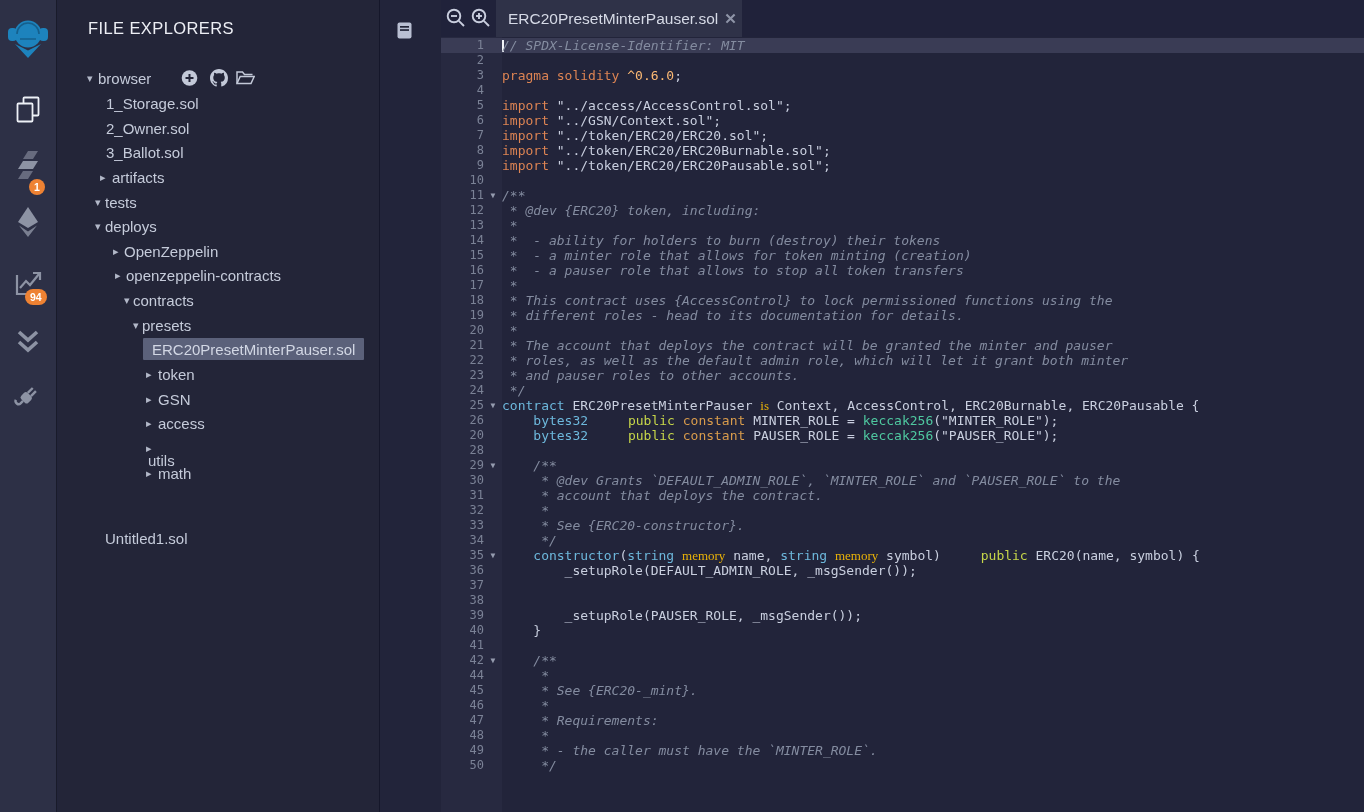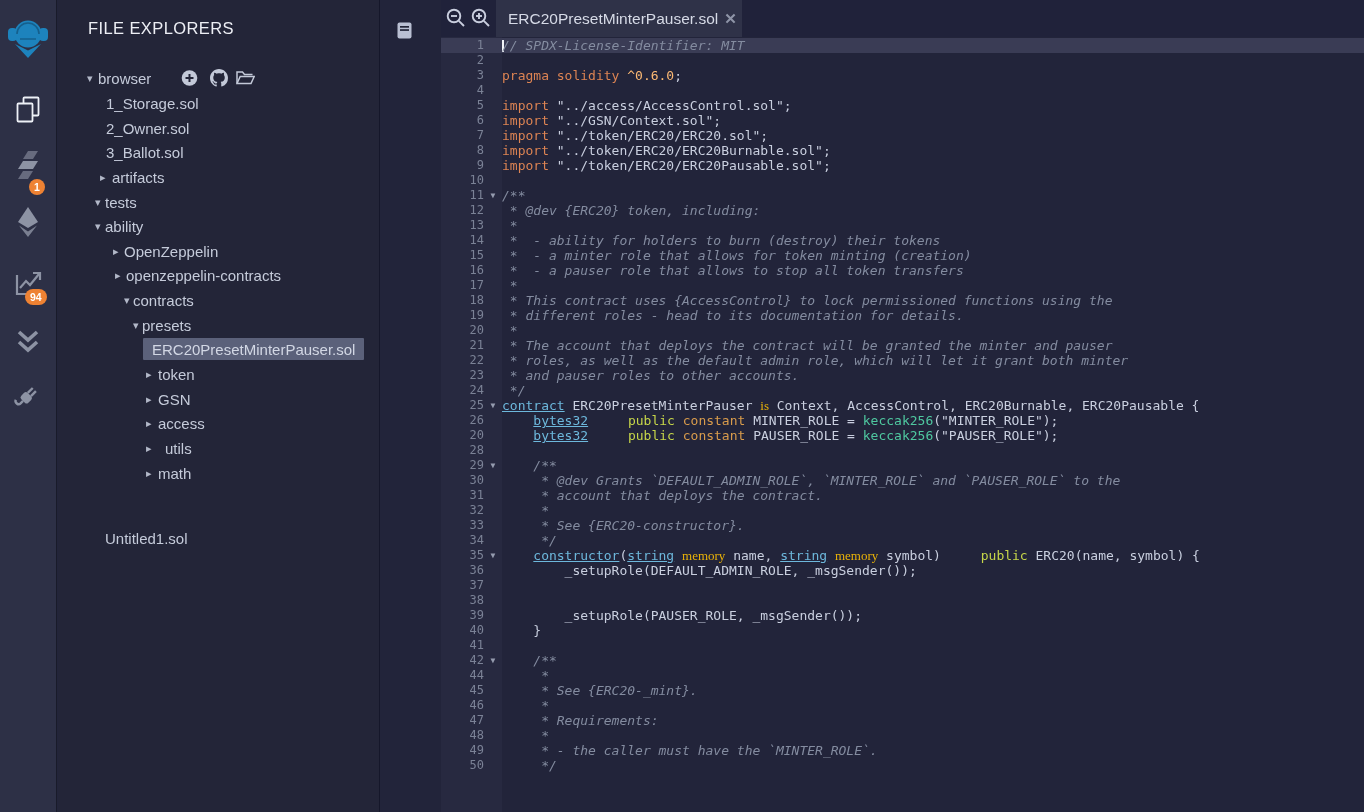--- a/index.html
+++ b/index.html
@@ -46,21 +46,21 @@
   .code-line.hl{background:#3a3c55;}
   .ln{width:43px;text-align:right;color:#7b8296;font-size:12px;flex:0 0 auto;}
   .fold{width:18px;text-align:center;color:#959bae;font-size:8px;line-height:15px;flex:0 0 auto;}
   .src{white-space:pre;flex:0 0 auto;}
   .cursor{display:inline-block;width:2px;height:12px;background:#f2f4f8;
           vertical-align:-2px;margin-right:-2px;}
 
   .tk-t{color:#c9cfdf;}
   .tk-c{color:#848ca0;font-style:italic;}
   .tk-or{color:#dd8453;}
-  .tk-cy{color:#6db8dc;text-decoration:underline;}
+  .tk-cy{color:#6db8dc;}
   .tk-ye{color:#eab308;font-family:Liberation Serif, serif;}
   .tk-gr{color:#c6d649;margin-left:32px;}
   .tk-am{color:#d99c4c;}
   .tk-fn{color:#4fc8a0;}
   .tk-num{color:#fdba74;}
 </style>
 </head>
 <body>
 
 <div id="app">
@@ -172,21 +172,21 @@
         <div class="tree-row">
           <span class="tree-arrow" style="left: 42px;">▸</span>
           <span class="tree-label" style="left: 54px;">artifacts</span>
         </div>
         <div class="tree-row">
           <span class="tree-arrow" style="left: 37px;">▾</span>
           <span class="tree-label" style="left: 47px;">tests</span>
         </div>
         <div class="tree-row">
           <span class="tree-arrow" style="left: 37px;">▾</span>
-          <span class="tree-label" style="left: 47px;">ability</span>
+          <span class="tree-label" style="left: 47px;">deploys</span>
         </div>
         <div class="tree-row">
           <span class="tree-arrow" style="left: 55px;">▸</span>
           <span class="tree-label" style="left: 66px;">OpenZeppelin</span>
         </div>
         <div class="tree-row">
           <span class="tree-arrow" style="left: 57px;">▸</span>
           <span class="tree-label" style="left: 68px;">openzeppelin-contracts</span>
         </div>
         <div class="tree-row">
@@ -207,21 +207,21 @@
         <div class="tree-row">
           <span class="tree-arrow" style="left: 88px;">▸</span>
           <span class="tree-label" style="left: 100px;">GSN</span>
         </div>
         <div class="tree-row">
           <span class="tree-arrow" style="left: 88px;">▸</span>
           <span class="tree-label" style="left: 100px;">access</span>
         </div>
         <div class="tree-row">
           <span class="tree-arrow" style="left: 88px;">▸</span>
-          <span class="tree-label" style="left: 107px;">utils</span>
+          <span class="tree-label" style="left: 90px; margin-top: 12px;">utils</span>
         </div>
         <div class="tree-row">
           <span class="tree-arrow" style="left: 88px;">▸</span>
           <span class="tree-label" style="left: 100px;">math</span>
         </div>
         <div class="tree-row">
           <span class="tree-label" style="left: 47px; margin-top: 41px;">Untitled1.sol</span>
         </div>
       </div>
   </div>

